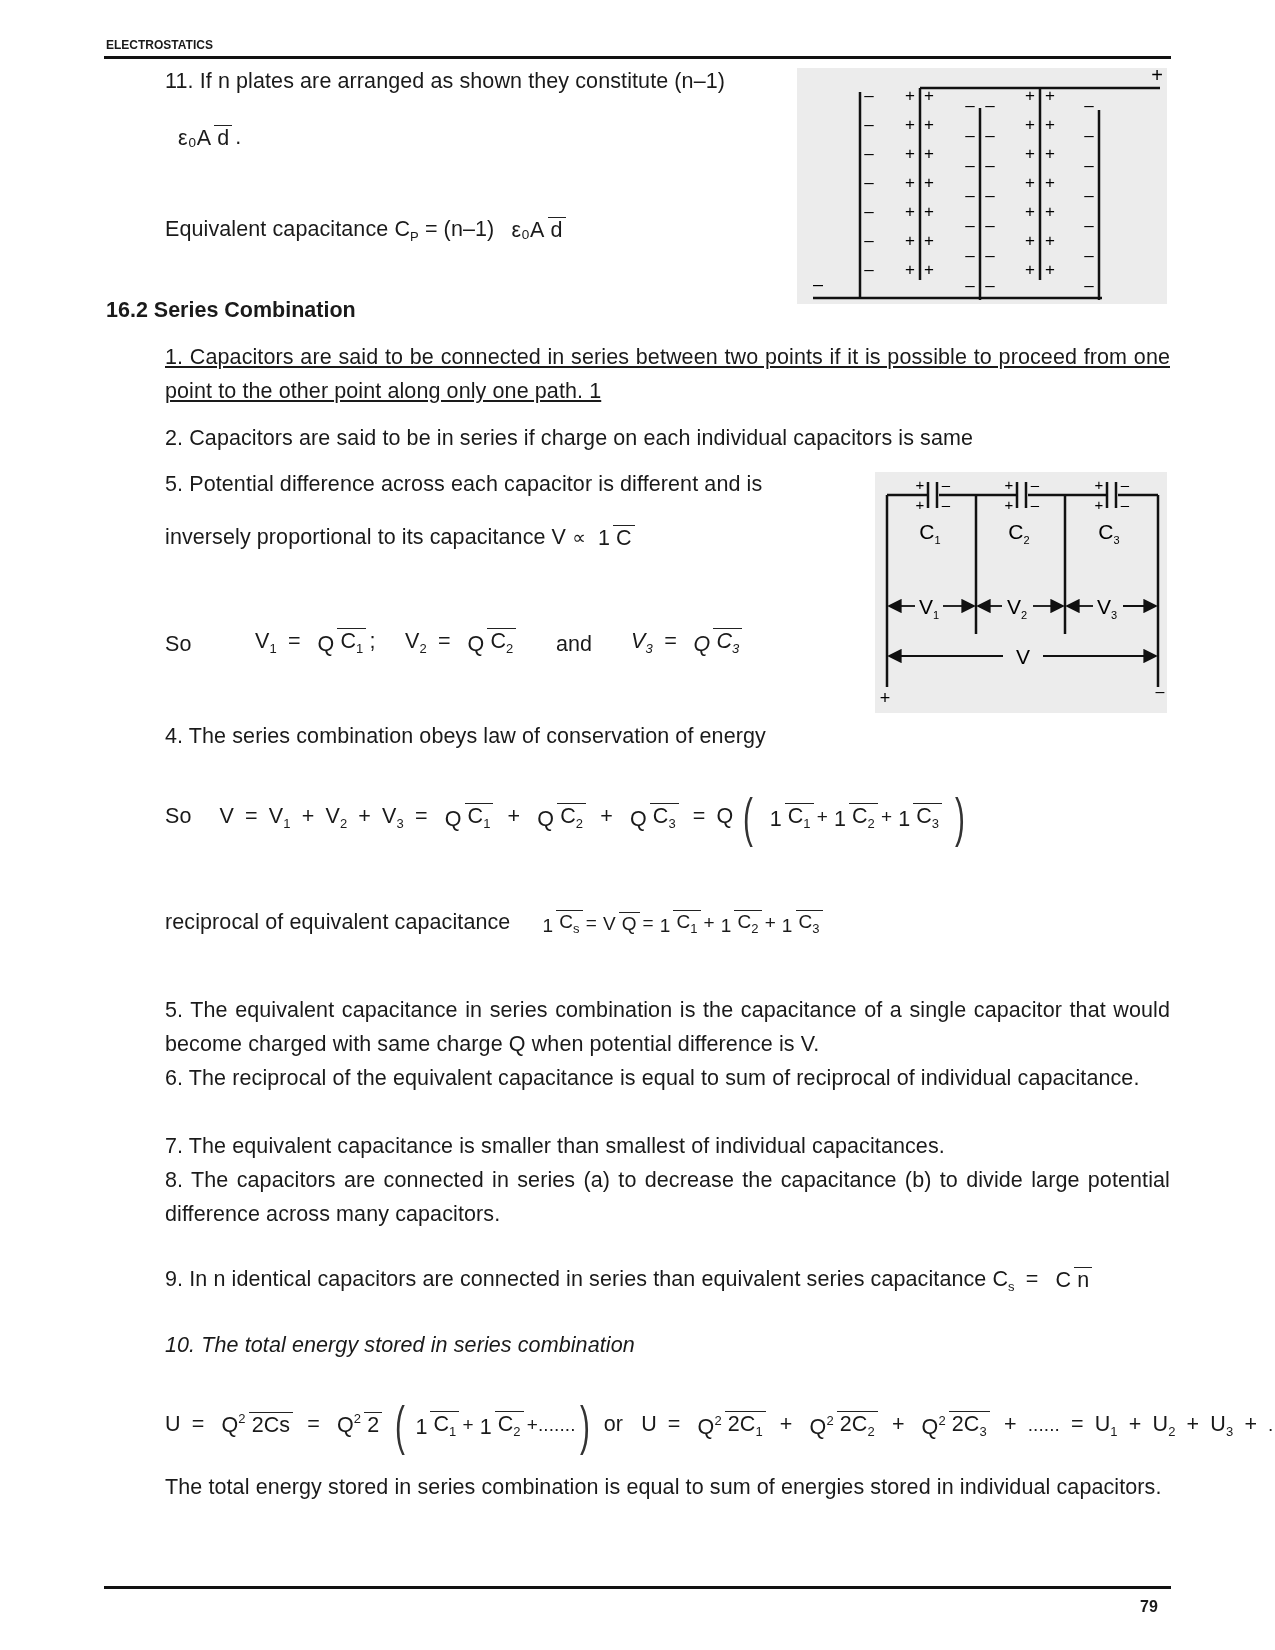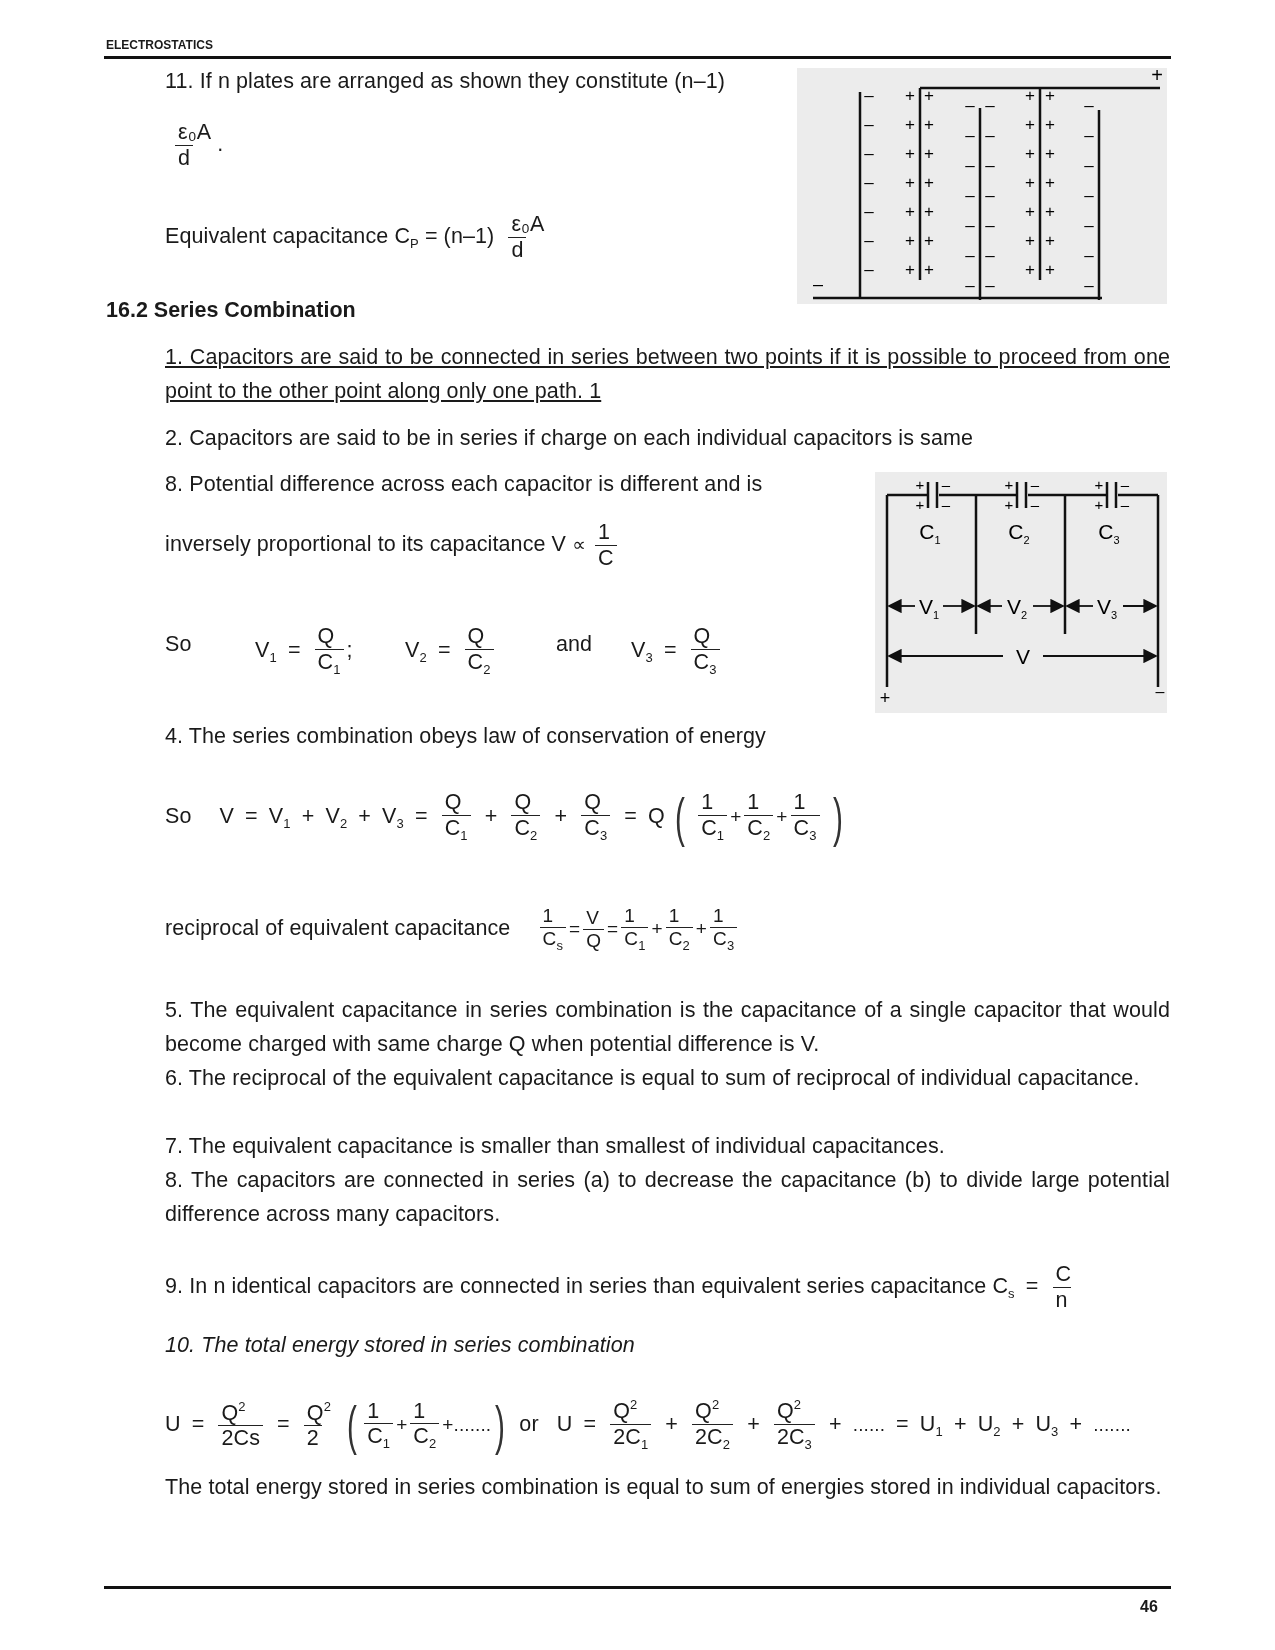--- a/index.html
+++ b/index.html
@@ -4,21 +4,21 @@
 <style>
   html, body { margin:0; padding:0; background:#fff; }
   body { width:1275px; height:1650px; position:relative; overflow:hidden;
          font-family:"Liberation Sans", sans-serif; color:#1a1a1a; }
   .abs { position:absolute; }
   .running-head { left:106px; top:38px; font-size:12px; font-weight:bold; letter-spacing:0; }
   .rule { background:#111; height:2px; }
   .txt { font-size:21.5px; line-height:34px; white-space:nowrap; letter-spacing:0.1px; }
   .just { white-space:normal; text-align:justify; text-align-last:left; }
   .heading { font-size:21.5px; font-weight:bold; }
-  .frac { display:inline-flex; flex-direction:column; align-items:flex-start; vertical-align:middle; line-height:1.15; margin:0 3px; }
+  .frac { display:inline-flex; flex-direction:row; align-items:flex-end; vertical-align:middle; line-height:1.15; margin:0 3px; }
   .frac .num { padding:0 3px; }
   .frac .den { border-top:1.3px solid #222; padding:0 3px; }
   .sm { font-size:19px; }
   sub, sup { font-size:13px; }
   sub { vertical-align:-5px; }
   sup { vertical-align:9px; }
   .paren { font-size:54px; font-weight:100; vertical-align:middle; color:#333; transform:scaleX(0.55); display:inline-block; line-height:1; }
   .op { margin:0 5px; }
   .figure { background:#ececec; }
   svg text { font-family:"Liberation Sans", sans-serif; }
@@ -121,21 +121,21 @@
     <text x="16" y="222" font-size="18">–</text>
   </svg>
 </div>
 
 <div class="abs heading" style="left:106px; top:298px;">16.2 Series Combination</div>
 
 <div class="abs txt just" style="left:165px; top:340px; width:1005px;text-decoration:underline;">1. Capacitors are said to be connected in series between two points if it is possible to proceed from one point to the other point along only one path. 1</div>
 
 <div class="abs txt" style="left:165px; top:421px;">2. Capacitors are said to be in series if charge on each individual capacitors is same</div>
 
-<div class="abs txt" style="left:165px; top:467px;">8. Potential difference across each capacitor is different and is</div>
+<div class="abs txt" style="left:165px; top:467px;">5. Potential difference across each capacitor is different and is</div>
 <div class="abs txt" style="left:165px; top:520px;">
   <span>inversely proportional to its capacitance V</span>
   <span class="sm">∝</span>
   <span class="frac">
     <span class="num">1</span>
     <span class="den">C</span>
   </span>
 </div>
 
 <div class="abs txt" style="left:165px; top:627px;">So</div>
@@ -149,21 +149,21 @@
 </div>
 <div class="abs txt" style="left:405px; top:624px;">
   <span>V</span><sub>2</sub>
   <span class="op">=</span>
   <span class="frac">
     <span class="num">Q</span>
     <span class="den"><span>C</span><sub>2</sub></span>
   </span>
 </div>
 <div class="abs txt" style="left:556px; top:627px;">and</div>
-<div class="abs txt" style="left:631px; top:624px;">
+<div class="abs txt" style="left:631px; top:624px;font-style:italic;">
   <span>V</span><sub>3</sub>
   <span class="op">=</span>
   <span class="frac">
     <span class="num">Q</span>
     <span class="den"><span>C</span><sub>3</sub></span>
   </span>
 </div>
 
 <div class="abs figure" style="left:875px; top:472px; width:292px; height:241px;">
   <svg width="292" height="241" id="ser-svg">
@@ -353,13 +353,13 @@
   <span>U</span><sub>2</sub>
   <span class="op">+</span>
   <span>U</span><sub>3</sub>
   <span class="op">+</span>
   <span class="sm">.......</span>
 </div>
 
 <div class="abs txt just" style="left:165px; top:1470px; width:1005px;">The total energy stored in series combination is equal to sum of energies stored in individual capacitors.</div>
 
 <div class="abs rule" style="left:104px; top:1586px; width:1067px; height:2.5px;"></div>
-<div class="abs pagenum" style="left:1140px; top:1598px;">46</div>
+<div class="abs pagenum" style="left:1140px; top:1598px;">79</div>
 
 </body></html>

